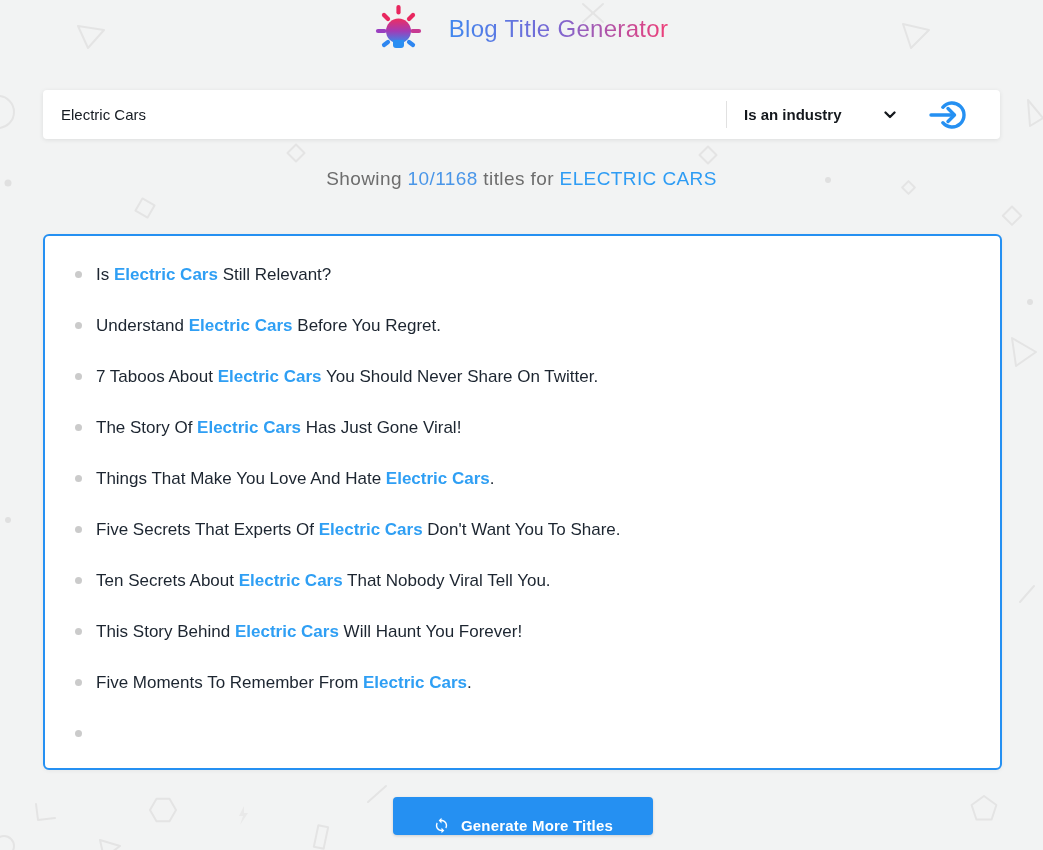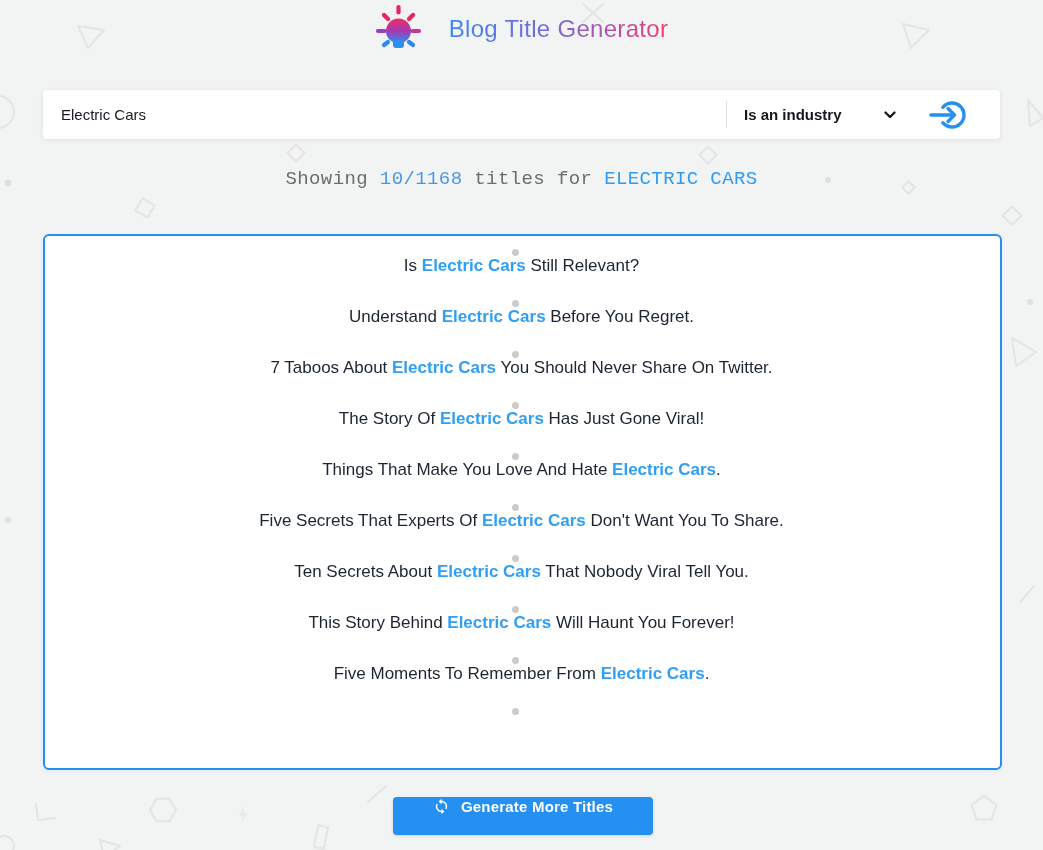--- a/index.html
+++ b/index.html
@@ -32,38 +32,38 @@
   .type-select{
     width:152px;margin-left:17px;display:flex;align-items:center;justify-content:space-between;
     font-size:15px;font-weight:700;color:#14181d;cursor:pointer;flex:none;
   }
   .submit-btn{
     width:104px;height:100%;border:none;background:transparent;display:flex;
     align-items:center;justify-content:center;cursor:pointer;flex:none;padding:0;
   }
   
   .status{position:absolute;top:168px;left:0;width:100%;text-align:center;
-    font-size:19px;letter-spacing:.4px;color:#6d6d6d;z-index:2;font-family:Liberation Mono, monospace;}
+    font-size:19px;letter-spacing:.4px;color:#6d6d6d;z-index:2;}
   .status .count{color:#4a96e8;}
   .status .keyword{color:#2e9cf4;font-weight:500;}
   
   .results{
     position:absolute;left:43px;top:234px;width:959px;height:536px;box-sizing:border-box;
     background:#fff;border:2px solid #2590f2;border-radius:6px;
     padding:13px 30px 0 28px;z-index:2;box-shadow:0 1px 4px rgba(0,0,0,.05);
   }
   .results ul{list-style:none;margin:0;padding:0;}
-  .results li{height:51px;display:flex;align-items:center;font-size:17px;color:#1c2530;flex-direction:column;}
+  .results li{height:51px;display:flex;align-items:center;font-size:17px;color:#1c2530;}
   .bullet{width:7px;height:7px;border-radius:50%;background:#cbcbcb;margin:0 14px 0 2px;flex:none;}
   .hl{color:#2f9ff4;font-weight:700;}
   
   .generate{
     position:absolute;left:393px;top:797px;width:260px;height:38px;
     background:#2590f2;border:none;border-radius:4px;cursor:pointer;z-index:2;
-    display:flex;align-items:flex-start;justify-content:center;gap:11px;
+    display:flex;align-items:flex-end;justify-content:center;gap:11px;
     color:#fff;font-family:inherit;font-size:15px;font-weight:600;letter-spacing:.2px;
     box-shadow:0 1px 3px rgba(0,0,0,.15);
   }
 </style>
 </head>
 <body>
 
 <svg class="bg-pattern" width="1043" height="850">
   <g fill="none" stroke="#e4e4e4" stroke-width="2" stroke-linejoin="round" stroke-linecap="round">
     <polygon points="78,26 104,30 88,48"></polygon>

